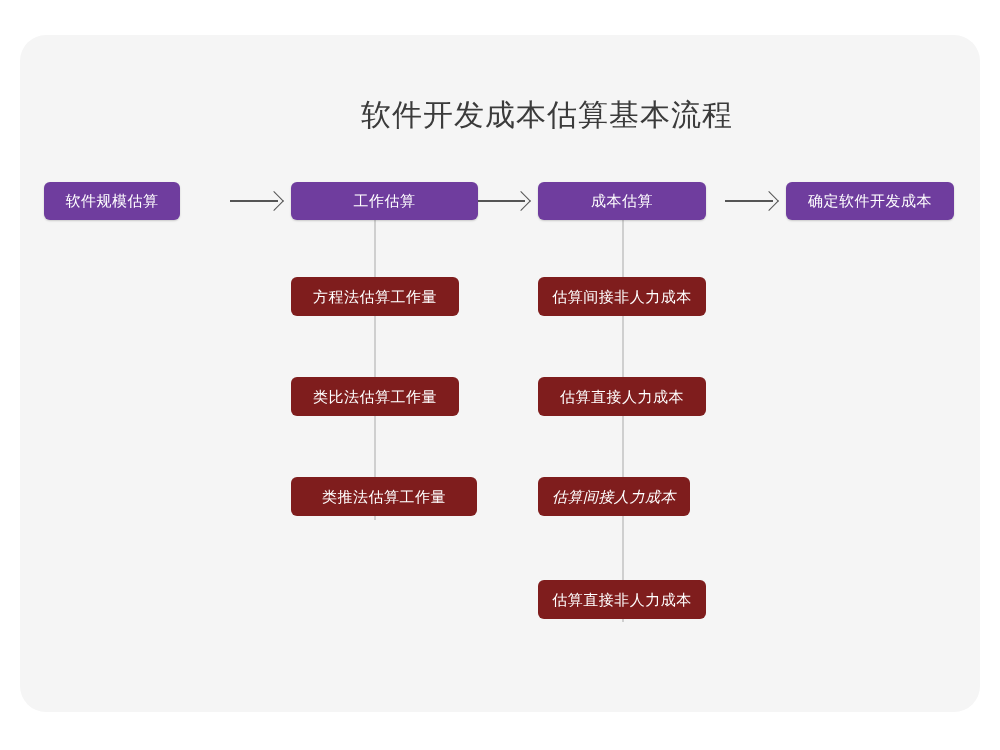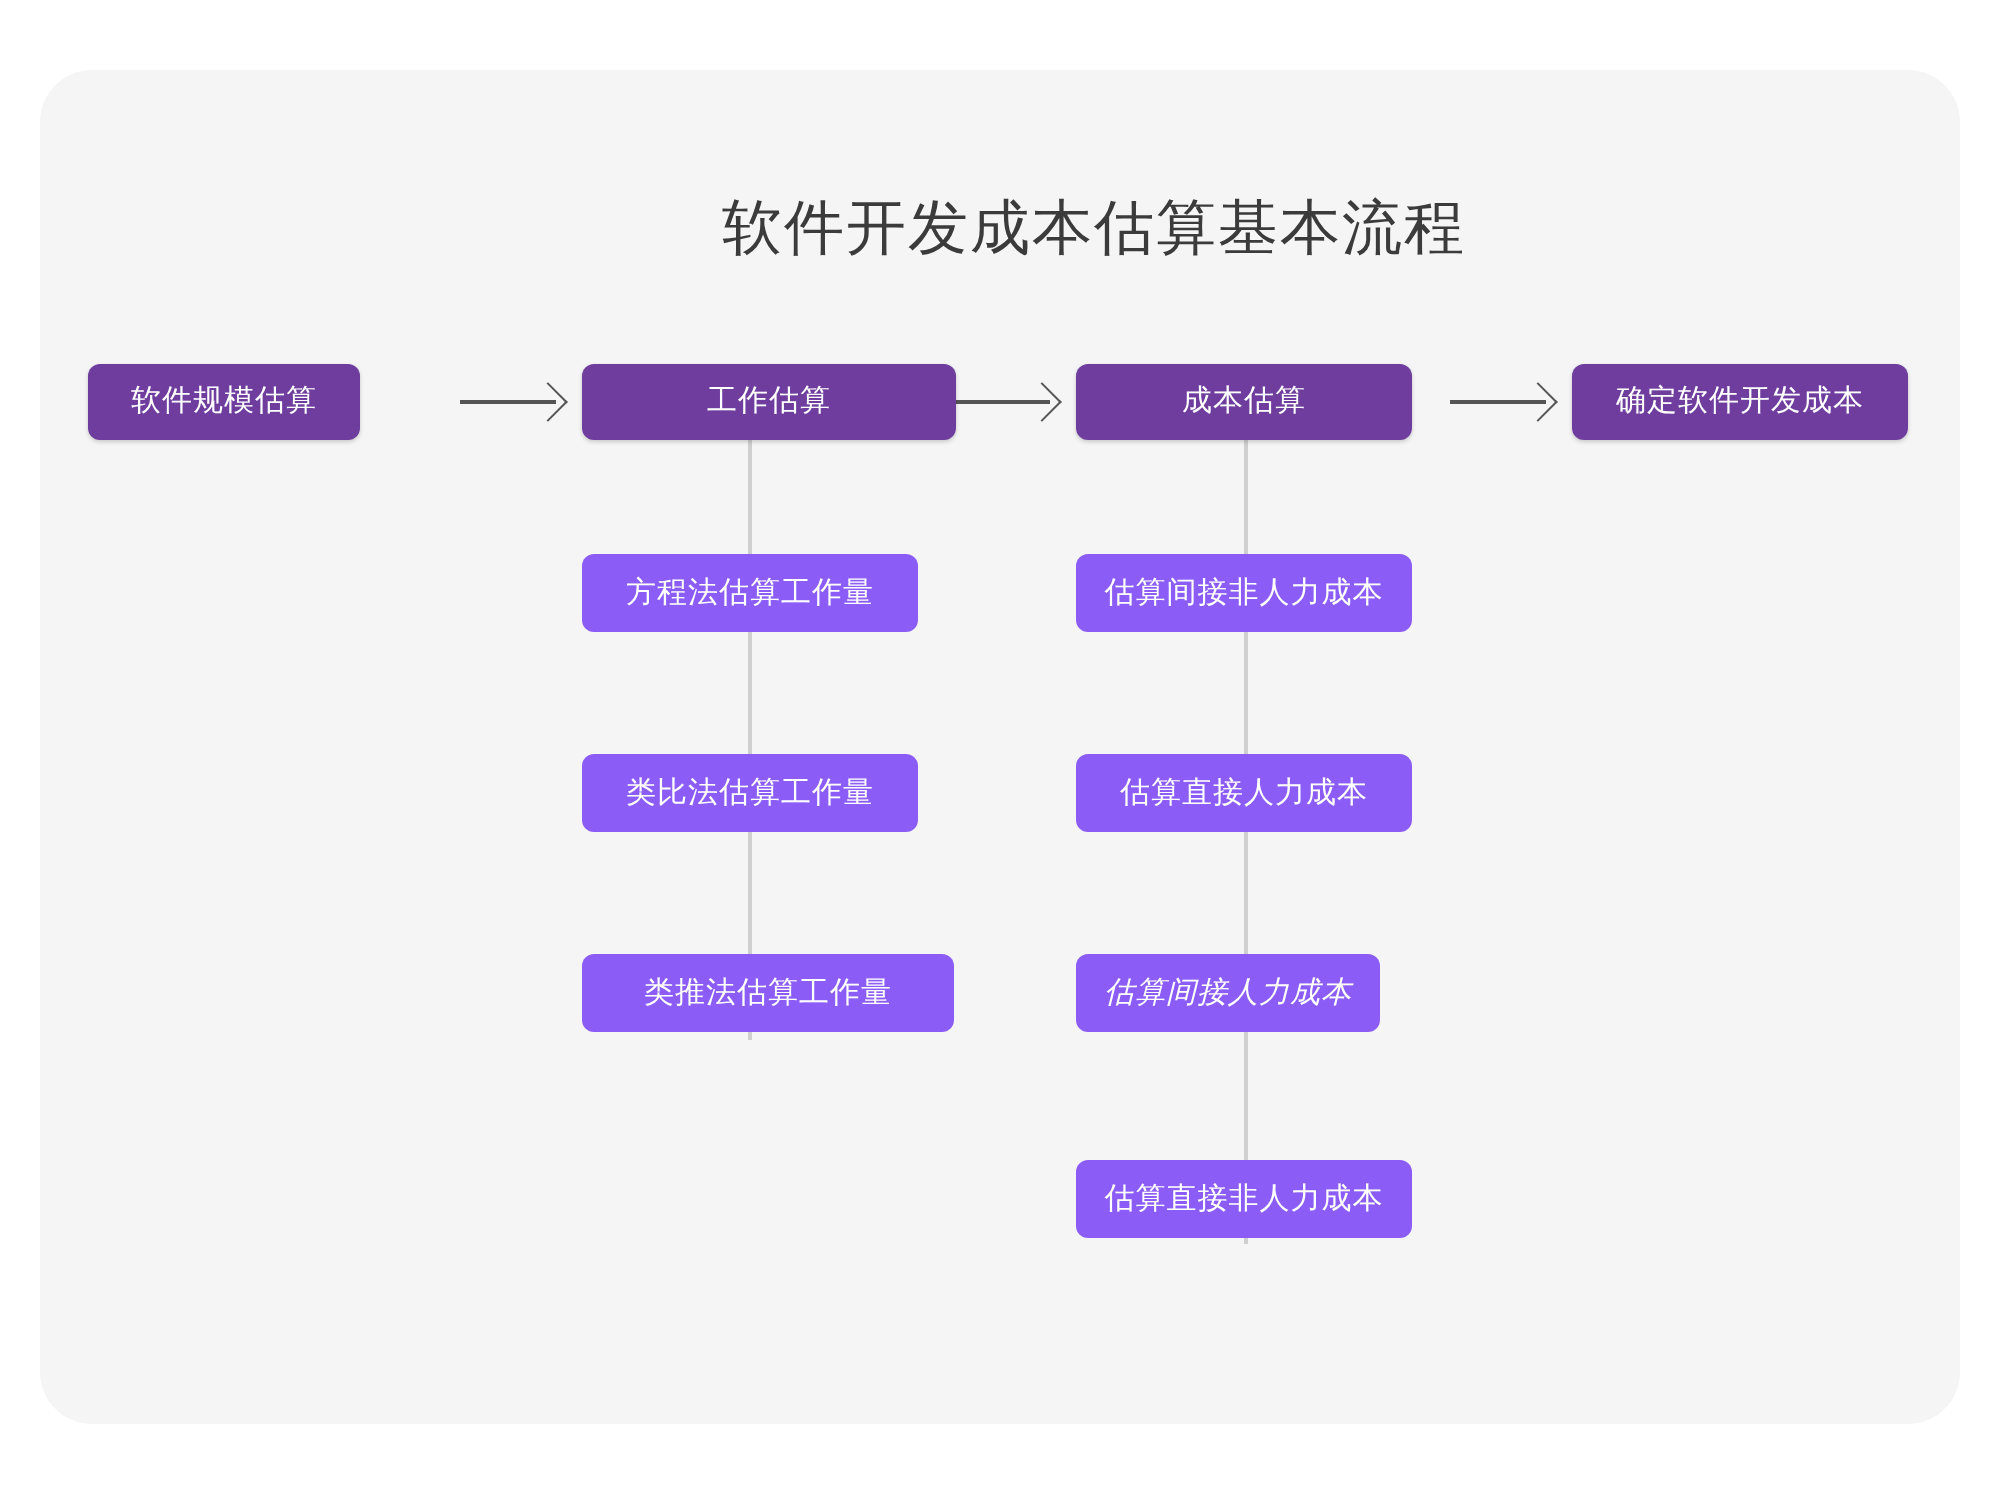--- a/index.html
+++ b/index.html
@@ -70,21 +70,21 @@
     letter-spacing: 0.5px;
     white-space: nowrap;
     z-index: 3;
   }
   .node.primary {
     background: #6f3d9e;
     height: 38px;
     box-shadow: 0 1px 2px rgba(0,0,0,0.18);
   }
   .node.secondary {
-    background: #8b5cf6;
+    background: #7f1d1d;
     height: 39px;
   }
 
   
   .arrow {
     position: absolute;
     height: 20px;
     z-index: 2;
   }
   .arrow .shaft {

